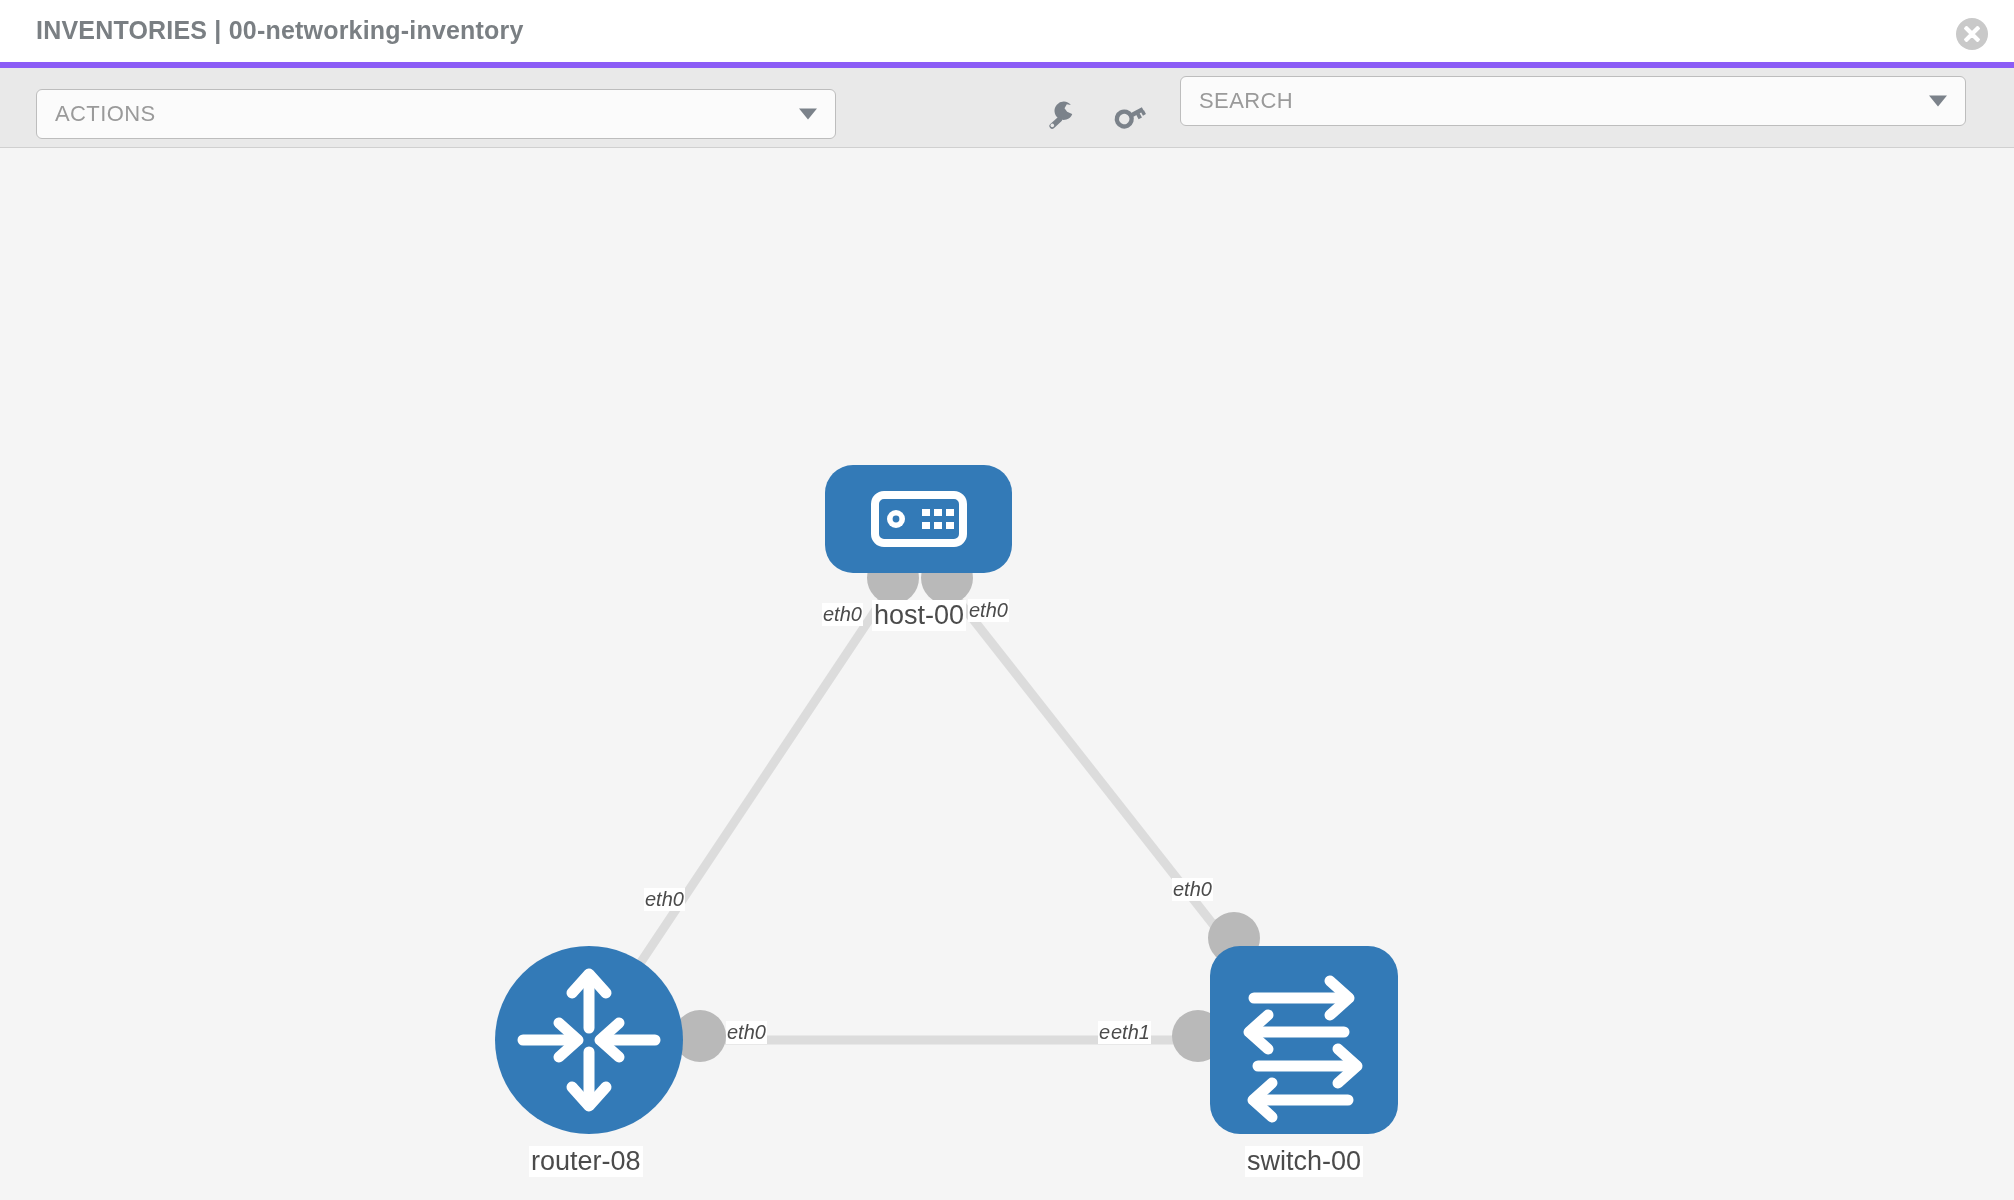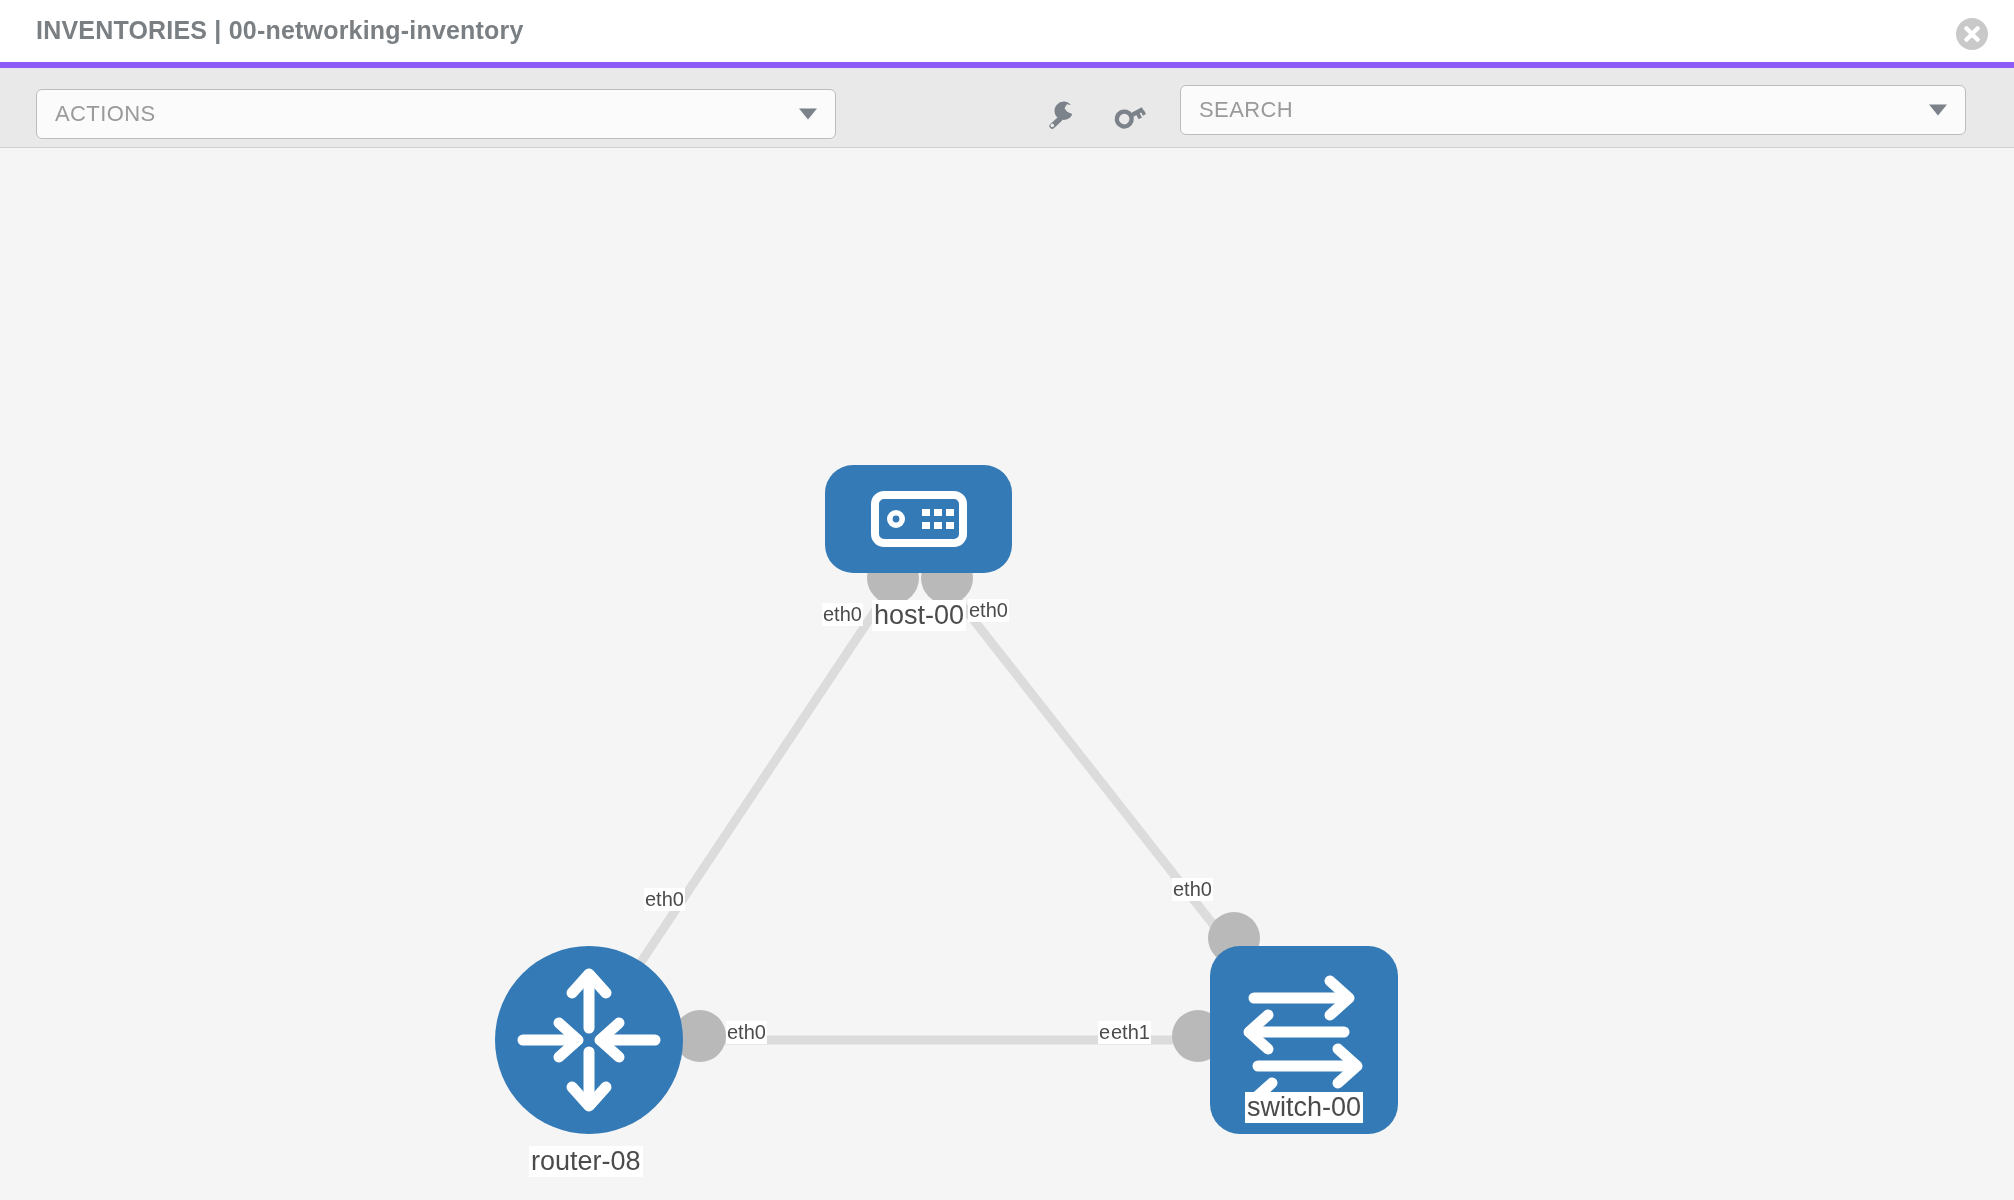--- a/index.html
+++ b/index.html
@@ -63,21 +63,21 @@
   .caret {
     position: absolute;
     right: 18px; top: 50%;
     transform: translateY(-50%);
     width: 0; height: 0;
     border-left: 9px solid transparent;
     border-right: 9px solid transparent;
     border-top: 11px solid #7b828a;
   }
   #actions-select { left: 36px; top: 21px; width: 800px; }
-  #search-select  { left: 1180px; top: 17px; width: 786px; }
+  #search-select  { left: 1180px; top: 8px; width: 786px; }
 
   .tool-icon {
     position: absolute;
     top: 28px;
     width: 40px; height: 40px;
     cursor: pointer;
   }
   #wrench-icon { left: 1040px; }
   #key-icon    { left: 1110px; }
 
@@ -106,20 +106,21 @@
     line-height: 1.15;
   }
   .iface-label {
     position: absolute;
     font-size: 20px;
     color: #4b4b4b;
     background: #ffffff;
     white-space: nowrap;
     padding: 0 1px;
     line-height: 1.15;
+    font-style: italic;
   }
 </style>
 </head>
 <body>
 
 <div id="header">
   <div id="page-title">INVENTORIES | 00-networking-inventory</div>
   <div id="close-button">
     <svg width="32" height="32" viewBox="0 0 32 32">
       <path d="M10.5 9.2 L16 14.7 L21.5 9.2 L22.8 10.5 L17.3 16 L22.8 21.5 L21.5 22.8 L16 17.3 L10.5 22.8 L9.2 21.5 L14.7 16 L9.2 10.5 Z" fill="#ffffff" stroke="#ffffff" stroke-width="2.4" stroke-linejoin="round"></path>
@@ -225,21 +226,21 @@
         <polyline points="1338,901 1357,918 1338,935"></polyline>
 
         <line x1="1348" y1="952" x2="1254" y2="952"></line>
         <polyline points="1272,935 1253,952 1272,969"></polyline>
       </g>
     </g>
   </svg>
 
   <div class="node-label" style="left:872px; top:452px;">host-00</div>
   <div class="node-label" style="left:529px; top:998px;">router-08</div>
-  <div class="node-label" style="left:1245px; top:944px;">switch-00</div>
+  <div class="node-label" style="left:1245px; top:998px;">switch-00</div>
 
   <div class="iface-label" style="left:822px; top:455px;">eth0</div>
   <div class="iface-label" style="left:968px; top:451px;">eth0</div>
   <div class="iface-label" style="left:644px; top:740px;">eth0</div>
   <div class="iface-label" style="left:1172px; top:730px;">eth0</div>
   <div class="iface-label" style="left:726px; top:873px;">eth0</div>
   <div class="iface-label" style="left:1098px; top:873px;">eth</div>
   <div class="iface-label" style="left:1110px; top:873px;">eth1</div>
 
 </div>

